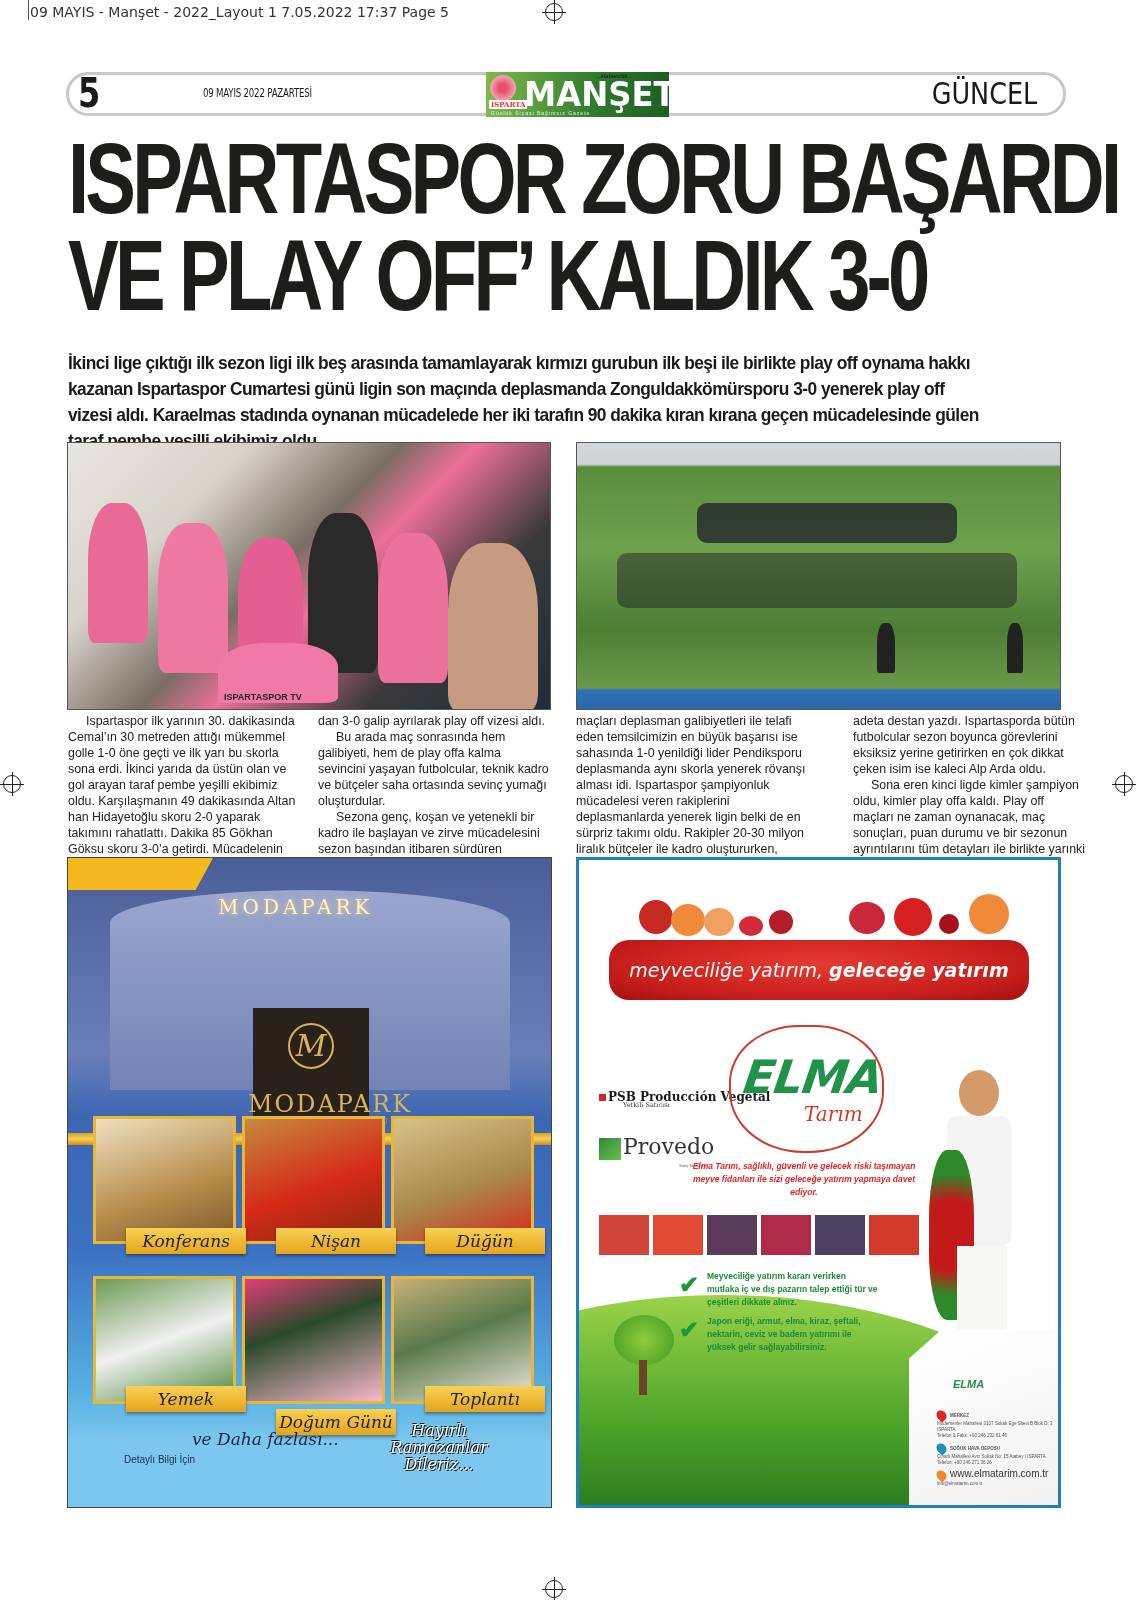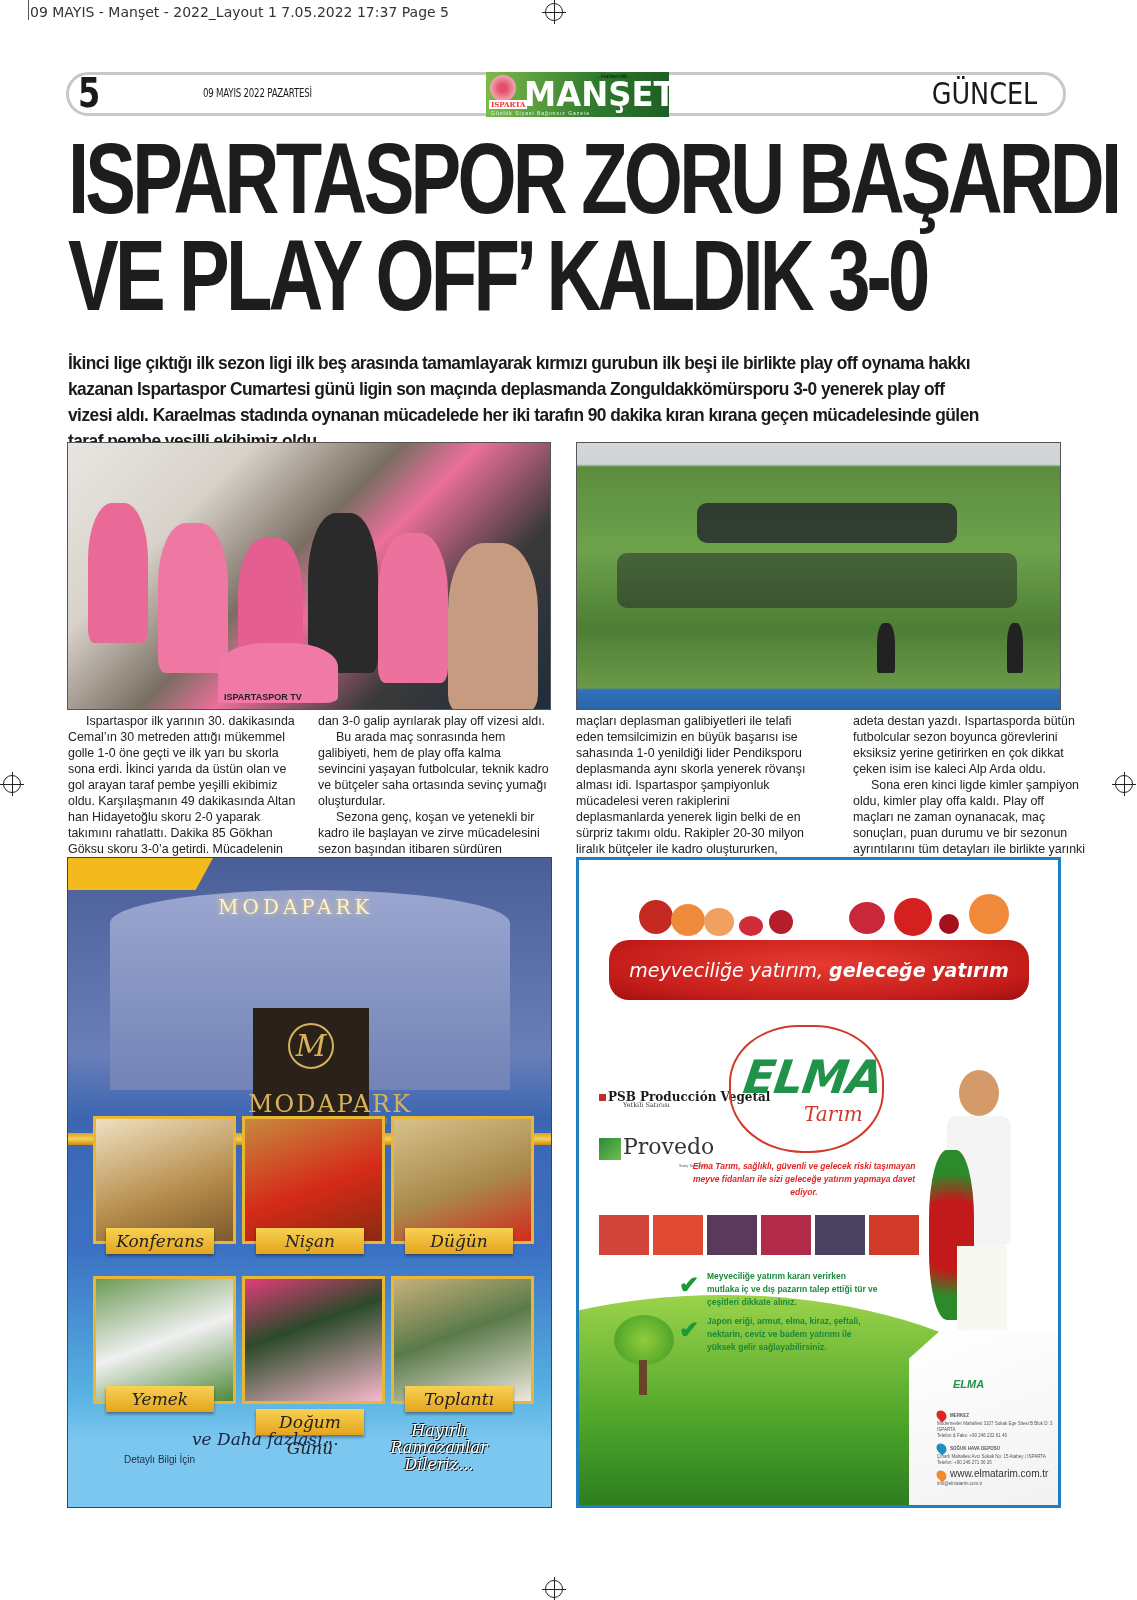--- a/index.html
+++ b/index.html
@@ -40,21 +40,21 @@
   .ad1 { position: absolute; left: 67px; top: 857px; width: 485px; height: 651px; background: linear-gradient(180deg,#4a5e98 0%,#6a7fb8 30%,#3c66b2 40%,#3b71c3 60%,#56b0e2 82%,#7cc7ef 90%); border: 1px solid #444; overflow: hidden; }
   .ad1-yellow { position: absolute; left: 0; top: 0; width: 145px; height: 32px; background: #f3b91d; clip-path: polygon(0 0,100% 0,88% 100%,0 100%); }
   .ad1-building { position: absolute; left: 42px; top: 32px; width: 400px; height: 200px; background: linear-gradient(180deg,#9aa6cf,#7383b6); border-radius: 60% 60% 0 0 / 20% 20% 0 0; }
   .ad1-sign { position: absolute; left: 150px; top: 37px; font-size: 20px; color: #fff3c6; font-family: "DejaVu Serif", serif; letter-spacing: 4px; text-shadow: 0 0 6px #ffd27a; }
   .ad1-emblem { position: absolute; left: 185px; top: 150px; width: 116px; height: 110px; background: #2a211a; }
   .ad1-m { position: absolute; left: 220px; top: 165px; width: 46px; height: 46px; border: 2px solid #d7b25a; border-radius: 50%; color: #d7b25a; font-family: "DejaVu Serif", serif; font-size: 30px; font-style: italic; text-align: center; line-height: 42px; }
   .ad1-brand { position: absolute; left: 180px; top: 232px; font-size: 24px; color: #d7b25a; font-family: "DejaVu Serif", serif; letter-spacing: 2px; }
   .ad1-brandsub { position: absolute; left: 190px; top: 259px; font-size: 7.5px; color: #d7b25a; font-family: "DejaVu Serif", serif; letter-spacing: 0.5px; }
   .ad1-band { position: absolute; left: 0; top: 275px; width: 100%; height: 12px; background: linear-gradient(180deg,#d9a21a,#f8d05a,#c98c12); }
   .tile { position: absolute; width: 143px; height: 128px; border: 3px solid #e9b735; overflow: hidden; }
-  .tile-lbl { position: absolute; width: 108px; height: 26px; background: linear-gradient(180deg,#f8d154,#e5a41c); color: #222; font-family: "DejaVu Serif", serif; font-style: italic; font-size: 17px; text-align: center; line-height: 26px; box-shadow: 0 2px 3px rgba(0,0,0,.4); }
+  .tile-lbl { position: absolute; width: 120px; height: 26px; background: linear-gradient(180deg,#f8d154,#e5a41c); color: #222; font-family: "DejaVu Serif", serif; font-style: italic; font-size: 17px; text-align: center; line-height: 26px; box-shadow: 0 2px 3px rgba(0,0,0,.4); margin-left: 20px; }
   .ad1-more { position: absolute; left: 124px; top: 571px; font-family: "DejaVu Serif", serif; font-style: italic; font-size: 17px; color: #1a2340; }
   .ad1-ramazan { position: absolute; left: 306px; top: 564px; font-family: "DejaVu Serif", serif; font-style: italic; font-size: 16px; color: #fff; text-shadow: 1px 1px 0 #1a1a1a, -1px -1px 0 #1a1a1a; line-height: 17px; text-align: center; width: 130px; }
   .ad1-info { position: absolute; left: 56px; top: 596px; font-size: 10px; color: #1c2d4a; }
   .ad1-foot { position: absolute; left: 0; bottom: 0; width: 100%; height: 45px; background: #241c18; color: #fff; text-align: center; font-size: 13px; line-height: 17px; padding-top: 5px; font-family: "DejaVu Sans", sans-serif; }
   .ad1-foot .ic { color: #f0a82a; }
 
   .ad2 { position: absolute; left: 576px; top: 857px; width: 485px; height: 651px; background: #fff; border: 3px solid #1f7fc0; overflow: hidden; }
   .ad2-fruits { position: absolute; left: 30px; top: 20px; width: 420px; height: 60px; }
   .fruit { position: absolute; border-radius: 50%; }
   .ad2-banner { position: absolute; left: 30px; top: 80px; width: 420px; height: 60px; border-radius: 20px; background: radial-gradient(ellipse at 50% 40%,#e63b32,#c51d1a 70%,#a11010); color: #fff; font-size: 19px; line-height: 60px; text-align: center; font-style: italic; font-family: "DejaVu Sans", sans-serif; }

